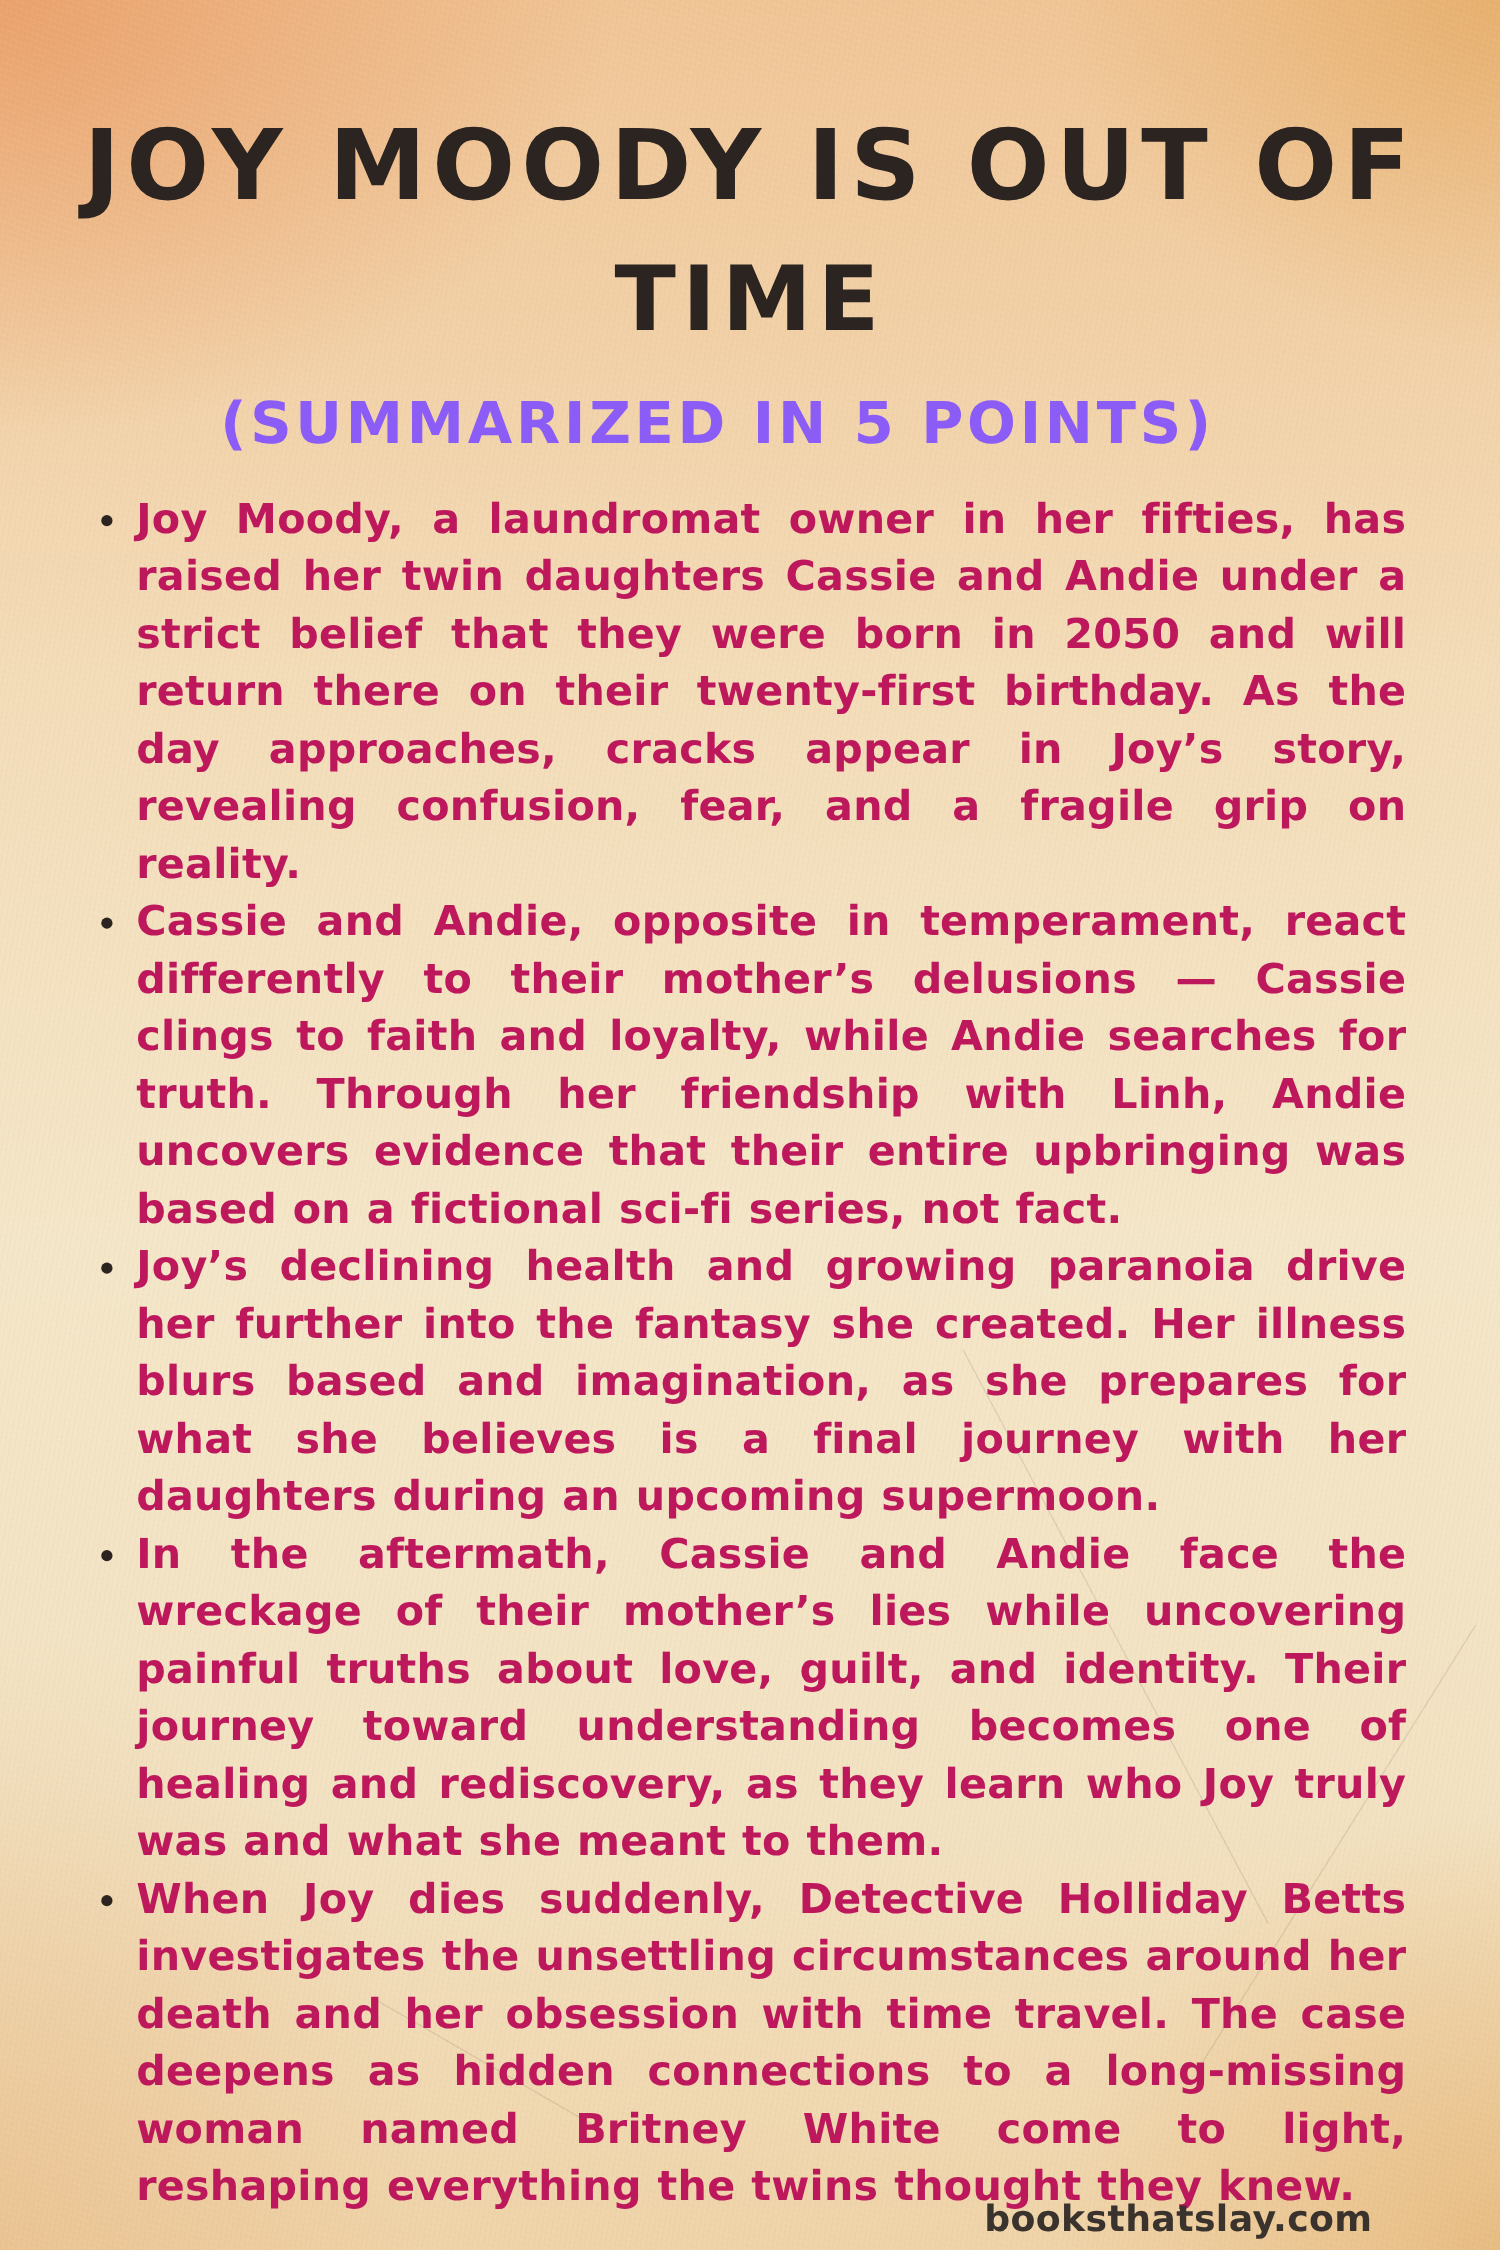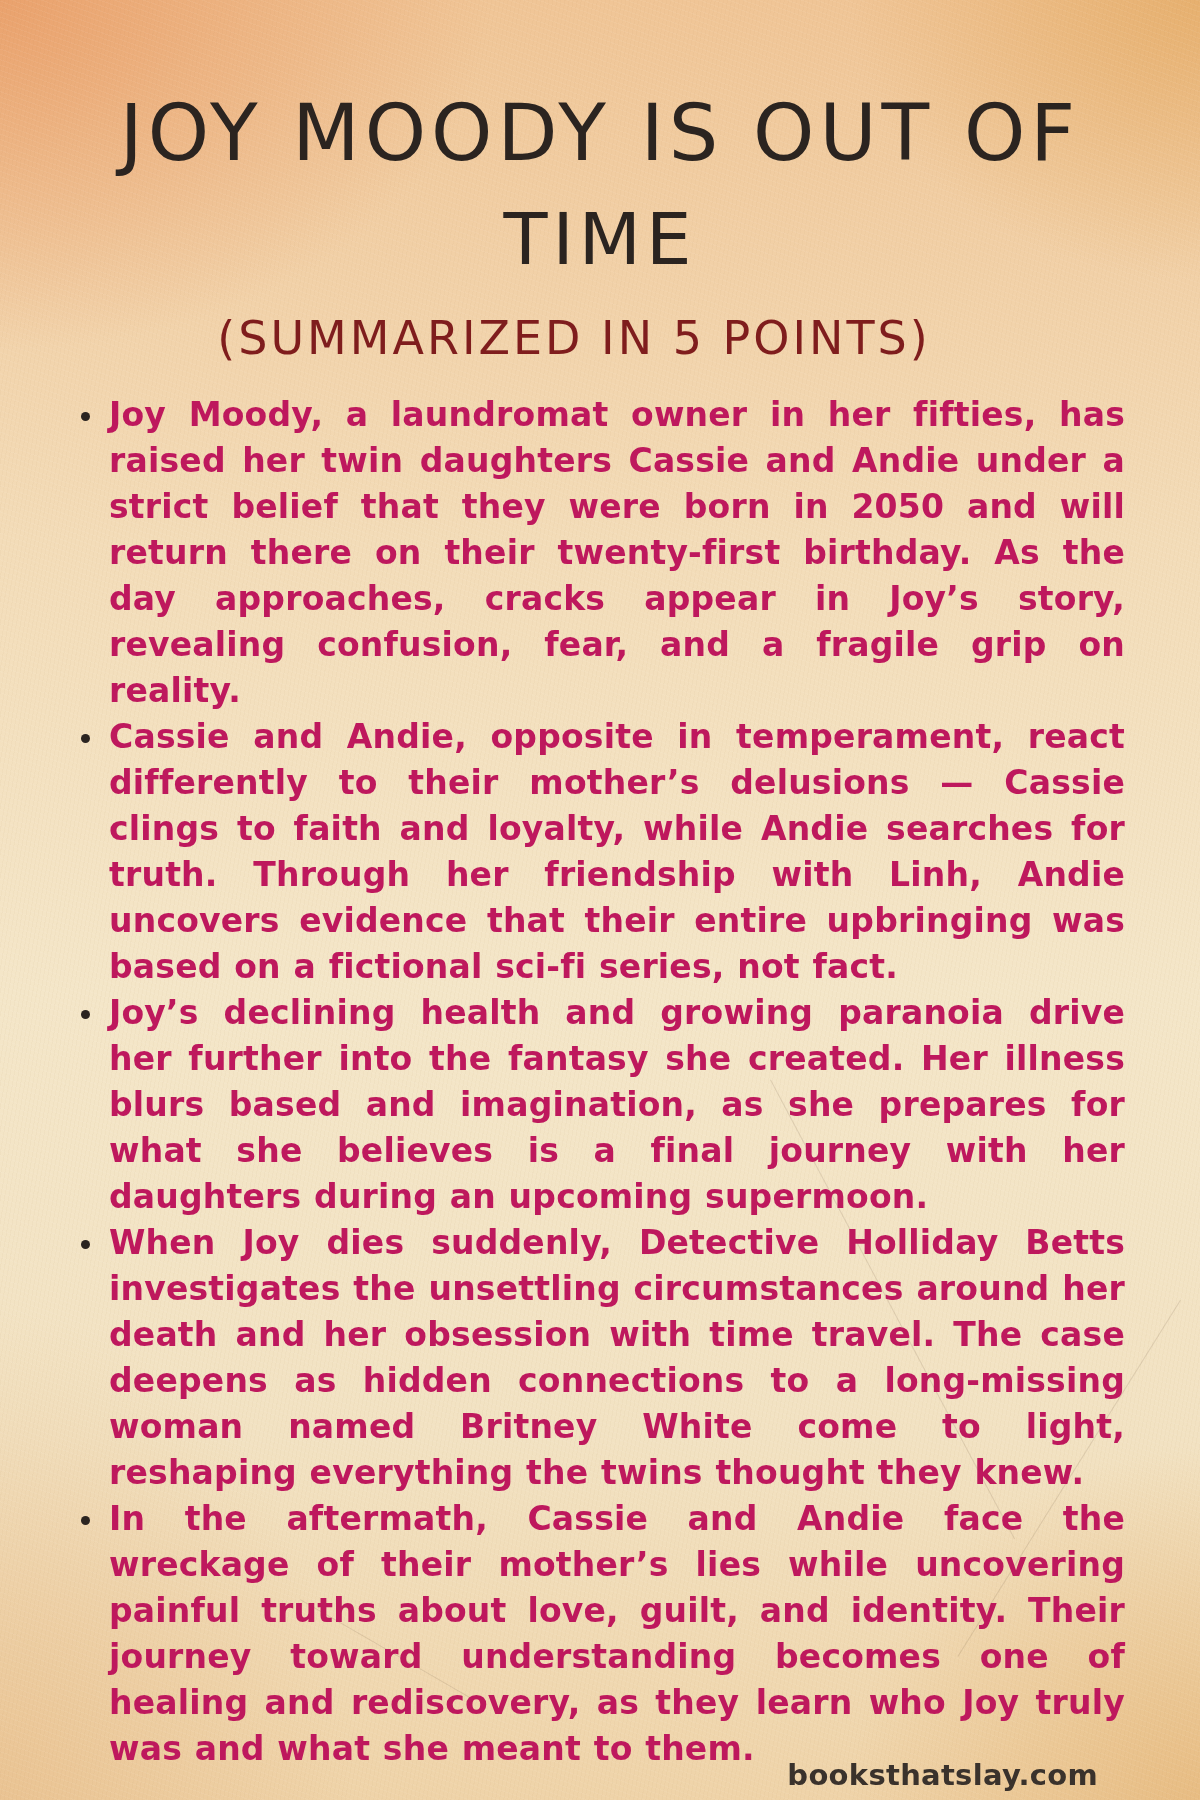--- a/index.html
+++ b/index.html
@@ -33,21 +33,21 @@
       pointer-events: none;
       border-left: 1px solid rgba(120,100,80,0.18);
       transform-origin: top left;
     }
     .title {
       position: absolute;
       left: 0;
       width: 1200px;
       text-align: center;
       font-family: "DejaVu Sans", sans-serif;
-      font-weight: normal;
+      font-weight: bold;
       text-transform: uppercase;
       color: #2b2420;
       margin: 0;
     }
     .title-line1 {
       top: 88px;
       font-size: 78px;
       letter-spacing: 5px;
       line-height: 90px;
     }
@@ -56,26 +56,26 @@
       font-size: 72px;
       letter-spacing: 5px;
       line-height: 90px;
     }
     .subtitle {
       position: absolute;
       top: 308px;
       left: 0;
       width: 1200px;
       text-align: center;
-      font-weight: normal;
+      font-weight: bold;
       font-size: 46px;
       letter-spacing: 3px;
       line-height: 60px;
       text-transform: uppercase;
-      color: #7f1d1d;
+      color: #8b5cf6;
       padding-right: 52px;
       box-sizing: border-box;
     }
     .points {
       position: absolute;
       top: 392px;
       left: 109px;
       width: 1016px;
       margin: 0;
       padding: 0;
@@ -130,21 +130,21 @@
   <li class="point">
     <span class="bullet"></span>
     <span>Cassie and Andie, opposite in temperament, react differently to their mother’s delusions — Cassie clings to faith and loyalty, while Andie searches for truth. Through her friendship with Linh, Andie uncovers evidence that their entire upbringing was based on a fictional sci-fi series, not fact.</span>
   </li>
   <li class="point">
     <span class="bullet"></span>
     <span>Joy’s declining health and growing paranoia drive her further into the fantasy she created. Her illness blurs based and imagination, as she prepares for what she believes is a final journey with her daughters during an upcoming supermoon.</span>
   </li>
   <li class="point">
     <span class="bullet"></span>
-    <span>When Joy dies suddenly, Detective Holliday Betts investigates the unsettling circumstances around her death and her obsession with time travel. The case deepens as hidden connections to a long-missing woman named Britney White come to light, reshaping everything the twins thought they knew.</span>
+    <span>In the aftermath, Cassie and Andie face the wreckage of their mother’s lies while uncovering painful truths about love, guilt, and identity. Their journey toward understanding becomes one of healing and rediscovery, as they learn who Joy truly was and what she meant to them.</span>
   </li>
   <li class="point">
     <span class="bullet"></span>
-    <span>In the aftermath, Cassie and Andie face the wreckage of their mother’s lies while uncovering painful truths about love, guilt, and identity. Their journey toward understanding becomes one of healing and rediscovery, as they learn who Joy truly was and what she meant to them.</span>
+    <span>When Joy dies suddenly, Detective Holliday Betts investigates the unsettling circumstances around her death and her obsession with time travel. The case deepens as hidden connections to a long-missing woman named Britney White come to light, reshaping everything the twins thought they knew.</span>
   </li>
 </ul>
 
 <div class="footer">booksthatslay.com</div>
 
 </body></html>

